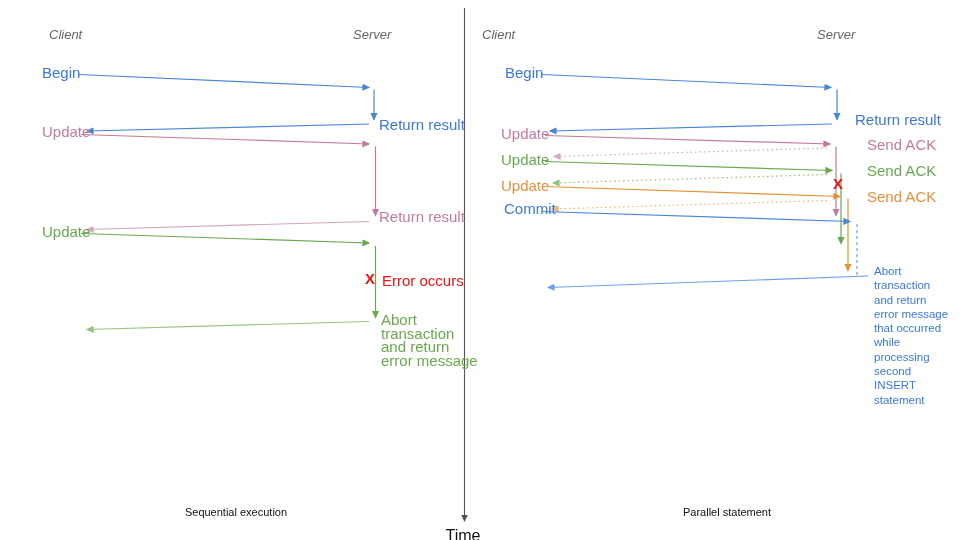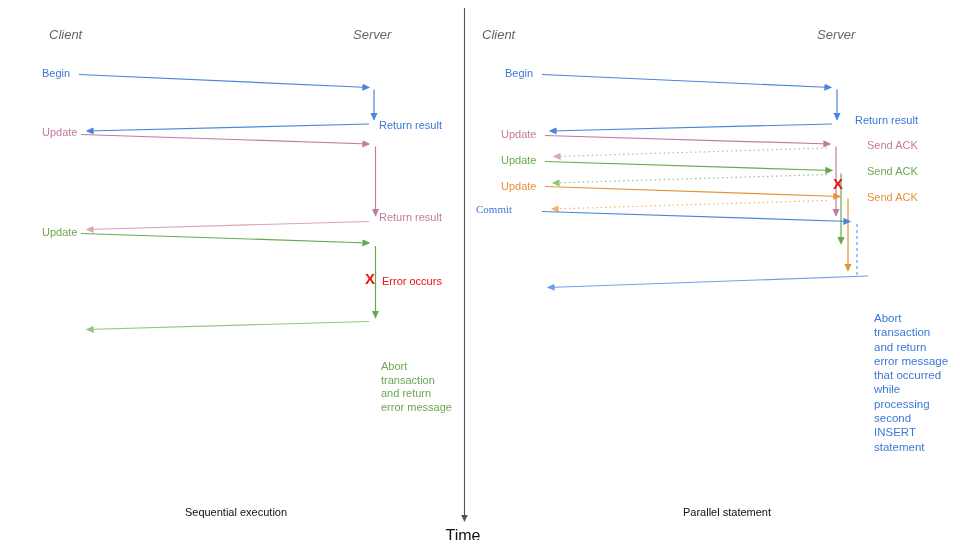--- a/index.html
+++ b/index.html
@@ -1,28 +1,28 @@
 <!DOCTYPE html>
 <html><head>
 <meta charset="utf-8">
 <style>
   html,body{margin:0;padding:0;background:#fff;}
   #stage{position:relative;width:960px;height:540px;background:#fff;overflow:hidden;
          font-family:"Liberation Sans",sans-serif;}
   #wires{position:absolute;left:0;top:0;}
-  .label{position:absolute;font-size:11px;line-height:12px;white-space:nowrap;}
+  .label{position:absolute;font-size:15px;line-height:12px;white-space:nowrap;}
   .hdr{position:absolute;font-size:13px;font-style:italic;color:#666;white-space:nowrap;}
   .caption{position:absolute;font-size:11px;color:#111;white-space:nowrap;transform:translateX(-50%);}
   .c-blue{color:#3c78d8;}
   .c-pink{color:#c27ba0;}
   .c-green{color:#6aa84f;}
   .c-orange{color:#e69138;}
   .c-red{color:#f01010;}
   .xmark{position:absolute;font-size:15px;font-weight:700;color:#f01010;line-height:15px;}
-  .multiline{white-space:pre-line;margin-top:47px;}
+  .multiline{white-space:pre-line;}
   .abort-left{line-height:13.5px;}
   .abort-right{font-size:11.5px;line-height:14.3px;}
   .time-label{position:absolute;font-size:16px;color:#111;transform:translateX(-50%);white-space:nowrap;}
 </style>
 </head>
 <body>
 
 <div id="stage">
 
   <svg id="wires" width="960" height="540" viewBox="0 0 960 540">
@@ -120,21 +120,21 @@
 
   <span class="label c-pink" style="left:501px;top:128px;">Update</span>
   <span class="label c-pink" style="left:867px;top:139px;">Send ACK</span>
 
   <span class="label c-green" style="left:501px;top:154px;">Update</span>
   <span class="label c-green" style="left:867px;top:165px;">Send ACK</span>
 
   <span class="label c-orange" style="left:501px;top:180px;">Update</span>
   <span class="label c-orange" style="left:867px;top:191px;">Send ACK</span>
 
-  <span class="label c-blue" style="left:476px;top:203px;font-family:Liberation Serif, serif;">Commit</span>
+  <span class="label c-blue" style="left:504px;top:203px;">Commit</span>
 
   <span class="xmark" style="left:833px;top:176px;">X</span>
 
   <span class="label c-blue multiline abort-right" style="left:874px;top:264px;">Abort
 transaction
 and return
 error message
 that occurred
 while
 processing

